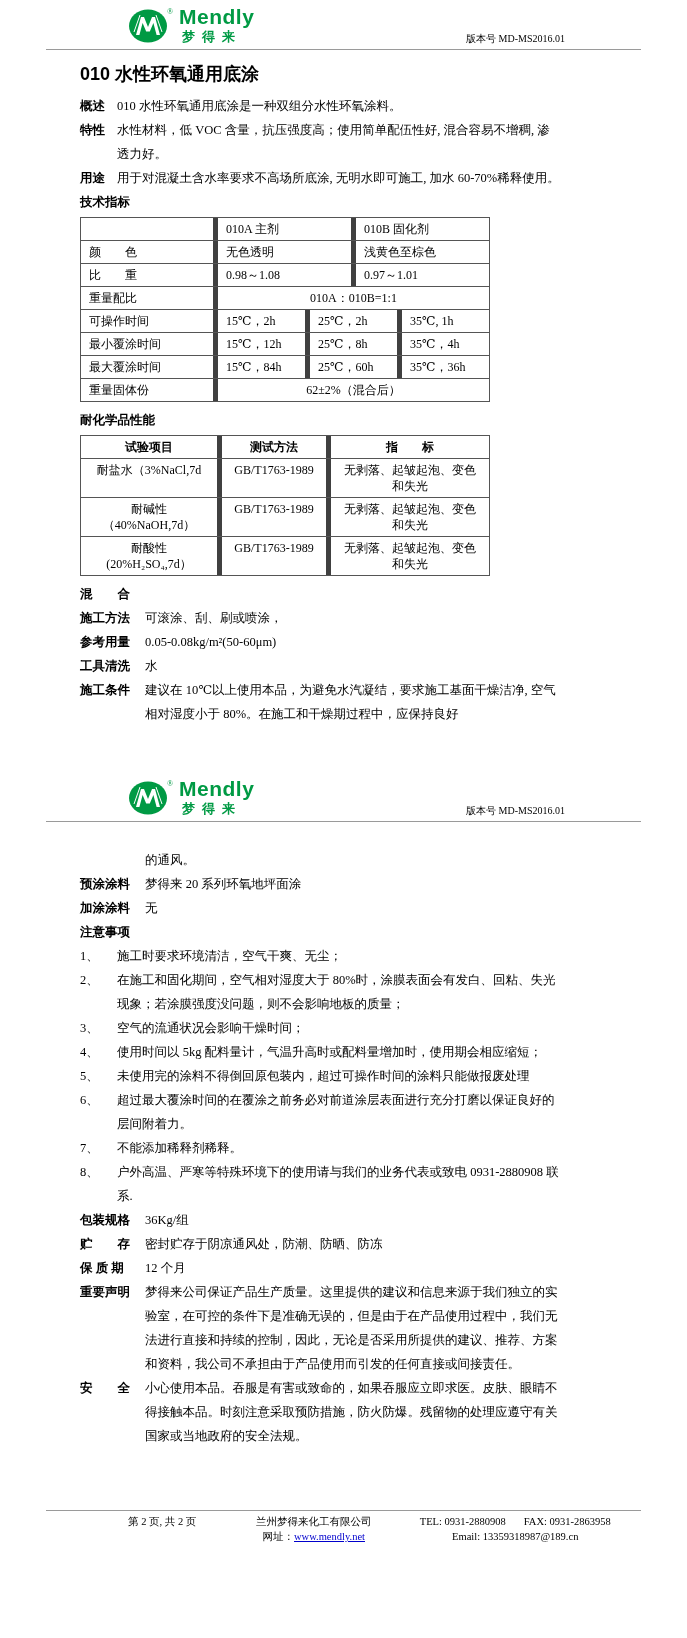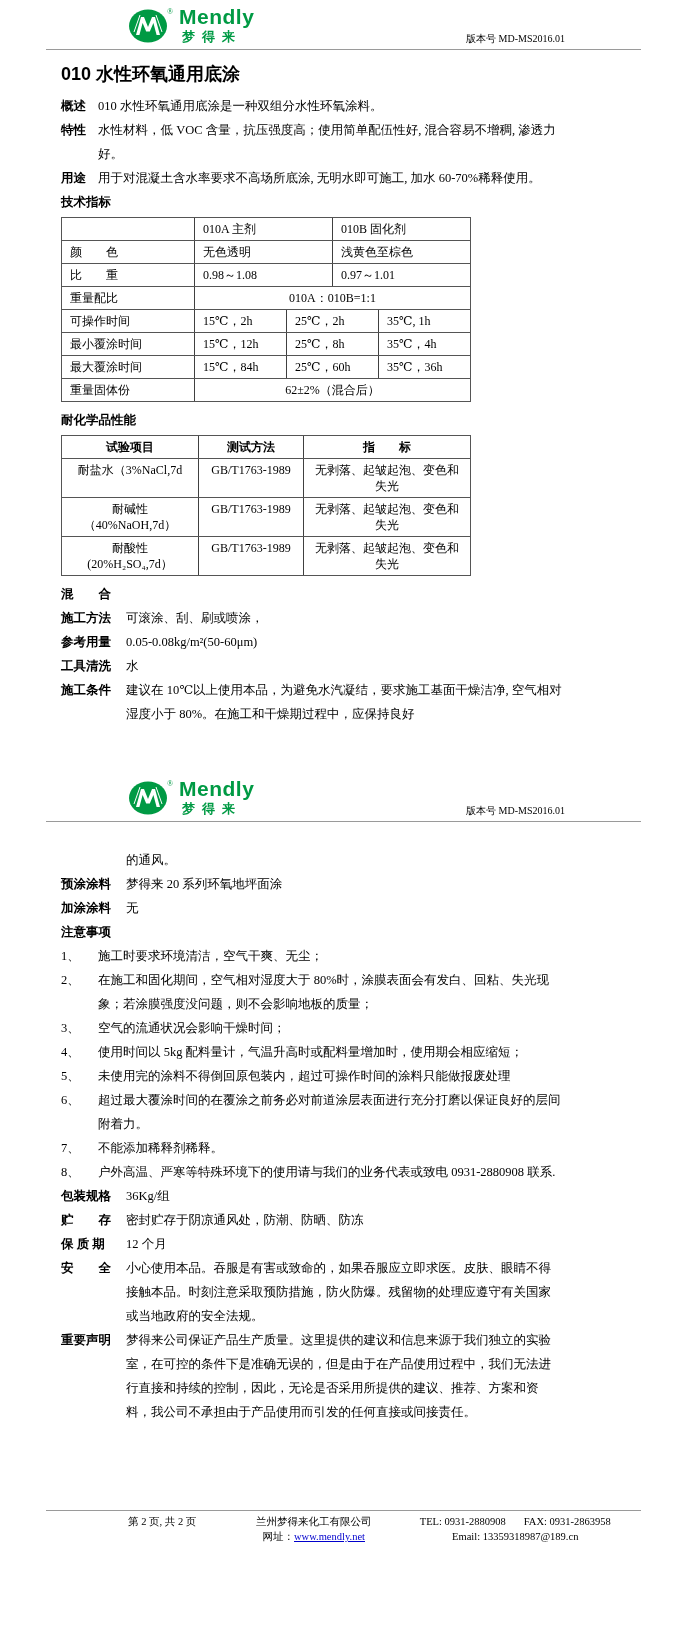--- a/index.html
+++ b/index.html
@@ -15,36 +15,36 @@
   
   .page-head{position:relative;padding:6px 122px 0 128px;}
   .brand{display:flex;align-items:flex-start;gap:5px;}
   .brand-texts{display:flex;flex-direction:column;line-height:1;}
   .brand-en{font-family:"Liberation Sans","DejaVu Sans",sans-serif;font-weight:bold;font-size:21px;color:#009a44;letter-spacing:.5px;}
   .brand-zh{font-weight:bold;font-size:13px;color:#009a44;letter-spacing:7px;margin-top:3px;margin-left:3px;}
   .version{position:absolute;right:122px;bottom:0;font-size:10px;}
   .rule{border:none;border-top:1px solid #9a9a9a;margin:3px 46px 0;}
 
   
-  .doc-body{padding:8px 125px 0 61px;}
+  .doc-body{padding:8px 125px 0 80px;}
   .doc-title{font-family:"Liberation Sans","DejaVu Sans",sans-serif;font-weight:bold;font-size:18px;margin:4px 0 8px;}
   .h2{font-weight:bold;font-size:12.5px;line-height:24px;margin:0;}
   .def{display:flex;line-height:24px;}
   .def .lbl{font-weight:bold;flex:0 0 37px;}
   .def.wide .lbl{flex:0 0 65px;}
   .def .txt{flex:1;}
   .note{display:flex;line-height:24px;}
   .note .num{flex:0 0 37px;}
   .note .txt{flex:1;}
 
   
   .dtable{width:408px;border:1px solid #555;margin:3px 0 6px;font-size:12px;}
   .trow{display:flex;border-bottom:1px solid #555;}
   .trow:last-child{border-bottom:none;}
-  .tc{padding:3px 8px;border-right:1px solid #404040;line-height:16px;min-height:16px;}
+  .tc{padding:3px 8px;border-right:5px solid #404040;line-height:16px;min-height:16px;}
   .tc:last-child{border-right:none;}
   .tc.lab{flex:0 0 116px;}
   .tc.val{flex:1 1 0;}
   .tc.span{flex:1 1 0;text-align:center;}
   .ctable .tc{text-align:center;}
   .ctable .c1{flex:0 0 120px;}
   .ctable .c2{flex:0 0 88px;}
   .ctable .c3{flex:1 1 0;}
   .ctable .hdr{font-weight:bold;}
 
@@ -263,26 +263,26 @@
     </div>
     <div class="def wide">
       <span class="lbl">贮　　存</span>
       <span class="txt">密封贮存于阴凉通风处，防潮、防晒、防冻</span>
     </div>
     <div class="def wide">
       <span class="lbl">保 质 期</span>
       <span class="txt">12 个月</span>
     </div>
     <div class="def wide">
+      <span class="lbl">重要声明</span>
+      <span class="txt">梦得来公司保证产品生产质量。这里提供的建议和信息来源于我们独立的实验室，在可控的条件下是准确无误的，但是由于在产品使用过程中，我们无法进行直接和持续的控制，因此，无论是否采用所提供的建议、推荐、方案和资料，我公司不承担由于产品使用而引发的任何直接或间接责任。</span>
+    </div>
+    <div class="def wide">
       <span class="lbl">安　　全</span>
       <span class="txt">小心使用本品。吞服是有害或致命的，如果吞服应立即求医。皮肤、眼睛不得接触本品。时刻注意采取预防措施，防火防爆。残留物的处理应遵守有关国家或当地政府的安全法规。</span>
-    </div>
-    <div class="def wide">
-      <span class="lbl">重要声明</span>
-      <span class="txt">梦得来公司保证产品生产质量。这里提供的建议和信息来源于我们独立的实验室，在可控的条件下是准确无误的，但是由于在产品使用过程中，我们无法进行直接和持续的控制，因此，无论是否采用所提供的建议、推荐、方案和资料，我公司不承担由于产品使用而引发的任何直接或间接责任。</span>
     </div>
   </main>
 
   <footer class="page-foot">
     <hr class="rule">
     <div class="foot-cols">
       <div class="foot-page">第 2 页, 共 2 页</div>
       <div class="foot-company">
         <div>兰州梦得来化工有限公司</div>
         <div>

